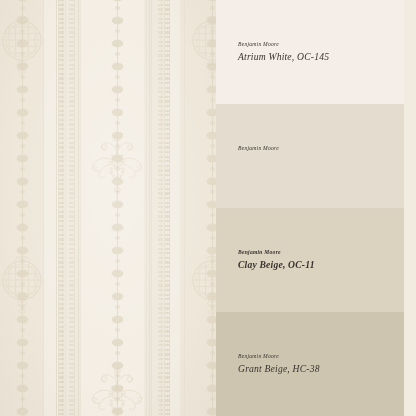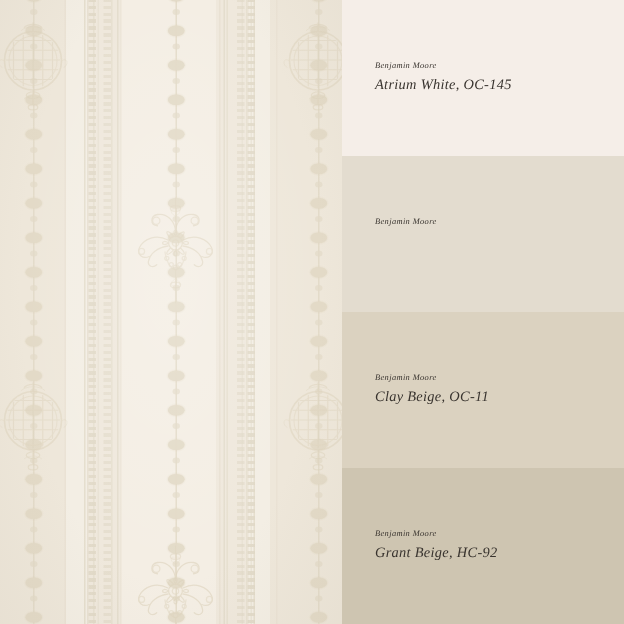--- a/index.html
+++ b/index.html
@@ -69,21 +69,21 @@
 
   
   .ornament {
     position:absolute;
     pointer-events:none;
   }
 
   
   #swatches {
     position:absolute;
-    left:228px; top:0;
+    left:216px; top:0;
     width:188px; height:308px;
   }
   .swatch {
     position:relative;
     width:188px;
     height:104px;
     overflow:hidden;
   }
   .swatch-text {
     position:absolute;
@@ -538,26 +538,26 @@
           <div class="brand" style="color: rgb(56, 51, 46);">Benjamin Moore</div>
           <div class="color-name" style="color: rgb(56, 51, 46);">Atrium White, OC-145</div>
         </div>
       </div>
       <div class="swatch" style="background: rgb(227, 220, 207);">
         <div class="swatch-text" style="top: 42px;">
           <div class="brand" style="color: rgb(56, 51, 46);">Benjamin Moore</div>
         </div>
       </div>
       <div class="swatch" style="background: rgb(219, 210, 192);">
-        <div class="swatch-text" style="top: 42px;">
+        <div class="swatch-text" style="top: 42px; font-weight: bold;">
           <div class="brand" style="color: rgb(56, 51, 46);">Benjamin Moore</div>
           <div class="color-name" style="color: rgb(56, 51, 46);">Clay Beige, OC-11</div>
         </div>
       </div>
       <div class="swatch" style="background: rgb(206, 197, 177);">
         <div class="swatch-text" style="top: 42px;">
           <div class="brand" style="color: rgb(56, 51, 46);">Benjamin Moore</div>
-          <div class="color-name" style="color: rgb(56, 51, 46);">Grant Beige, HC-92</div>
+          <div class="color-name" style="color: rgb(56, 51, 46);">Grant Beige, HC-38</div>
         </div>
       </div>
     </div>
 
 </div>
 
 </body></html>

